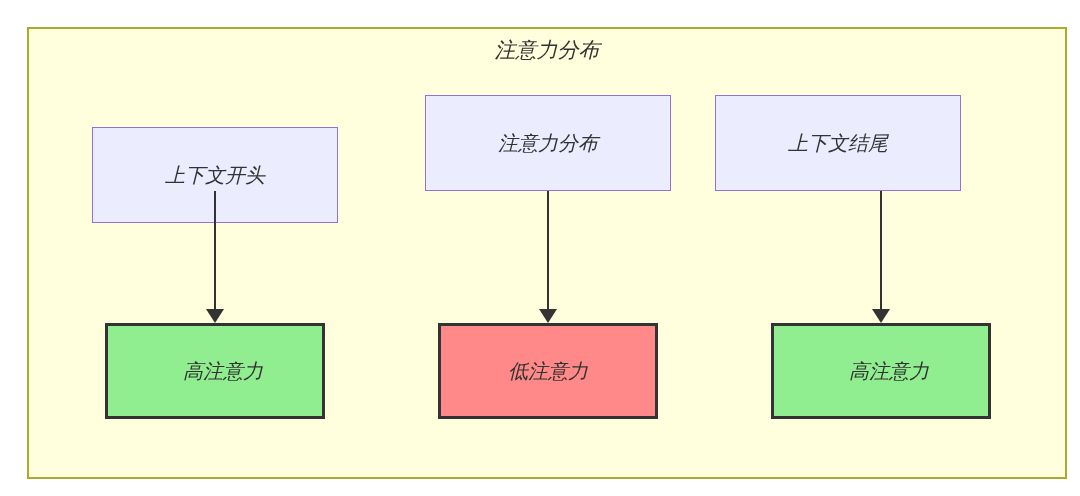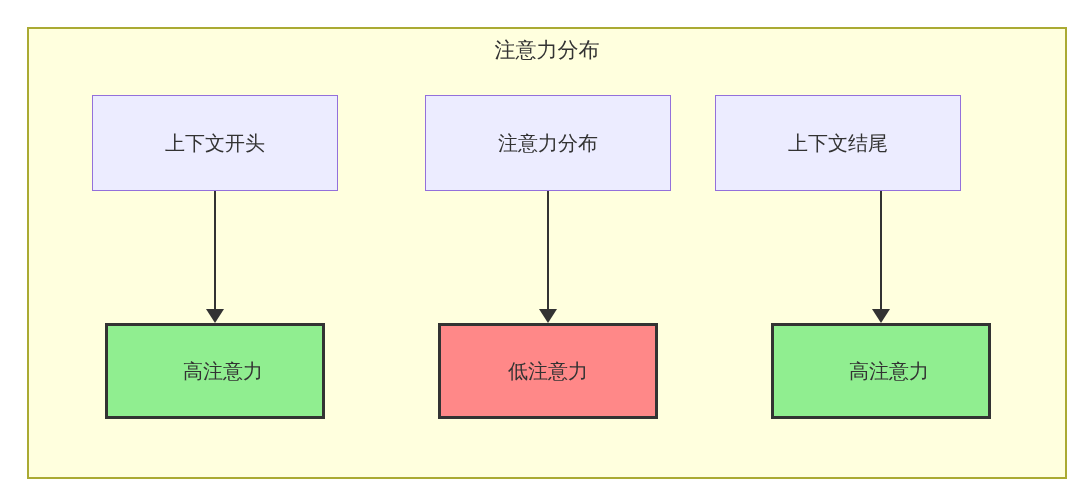--- a/index.html
+++ b/index.html
@@ -7,20 +7,21 @@
     padding: 0;
     background: #ffffff;
     font-family: "Liberation Sans", sans-serif;
   }
   .canvas {
     position: relative;
     width: 1080px;
     height: 496px;
     background: #ffffff;
     overflow: hidden;
+    font-style: italic;
   }
   .container {
     position: absolute;
     left: 27px;
     top: 27px;
     width: 1040px;
     height: 452px;
     box-sizing: border-box;
     background: var(--container-bg, #FFFFDE);
     border: 2px solid var(--container-border, #AAAA33);
@@ -51,21 +52,21 @@
     border: 1.5px solid var(--source-border, #9370DB);
   }
   .result-node {
     width: 220px;
     height: 96px;
     top: 294px;
     border: 3px solid var(--result-border, #333333);
   }
   .result-node[data-level="high"] { background: var(--high-bg, #90EE90); padding-left: 16px; }
   .result-node[data-level="low"]  { background: var(--low-bg, #FF8888); }
-  .src-1 { left: 63px; }
+  .src-1 { left: 63px; margin-top: 32px; }
   .src-2 { left: 396px; }
   .src-3 { left: 686px; }
   .res-1 { left: 76px; }
   .res-2 { left: 409px; }
   .res-3 { left: 742px; }
   .arrow {
     position: absolute;
     top: 162px;
     width: 18px;
     height: 132px;

